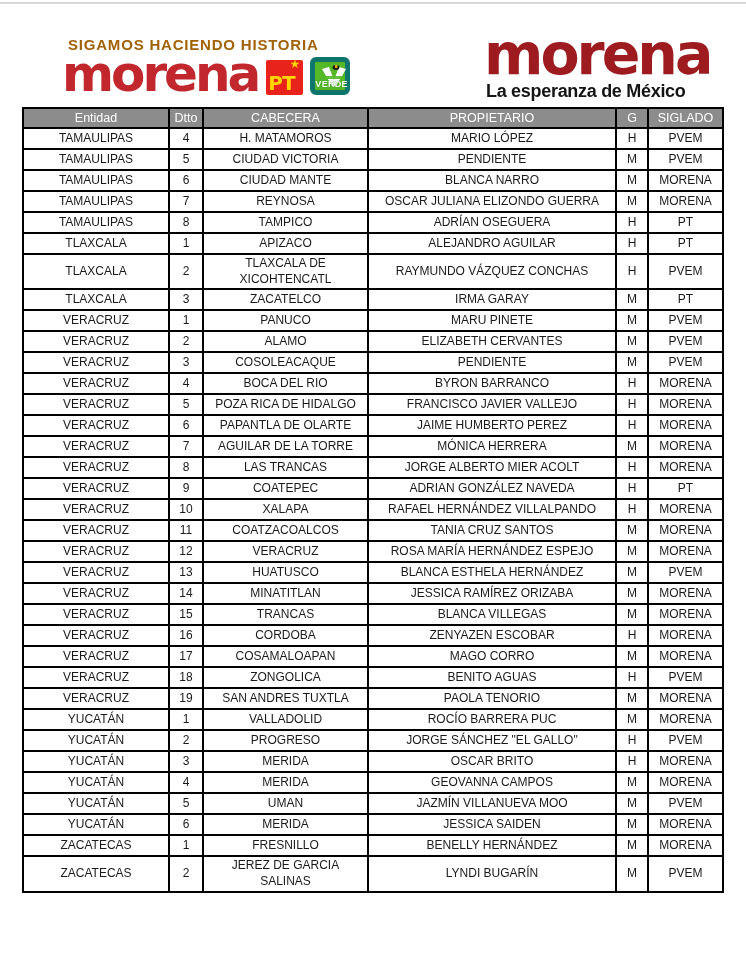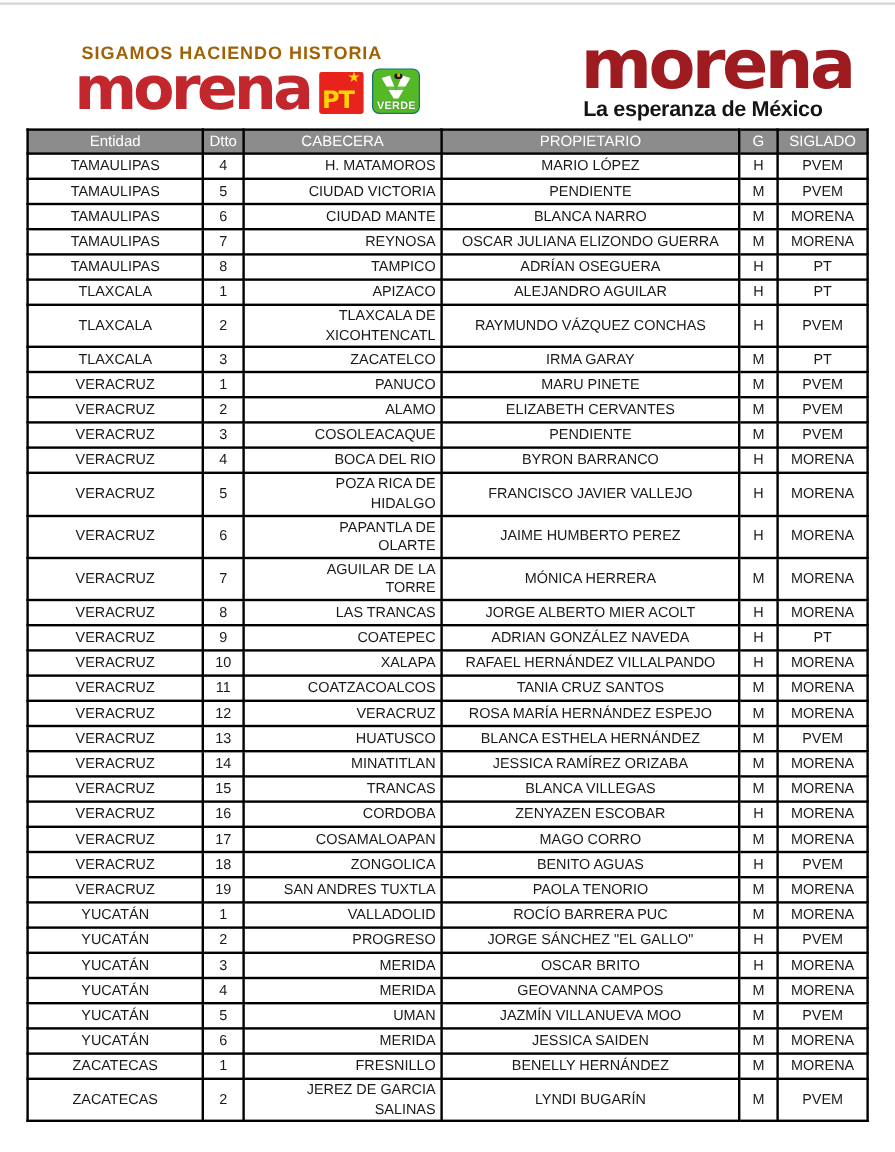--- a/index.html
+++ b/index.html
@@ -39,21 +39,21 @@
     color: #ffd400; font-size: 12px; line-height: 1;
   }
   .pt-text {
     position: absolute; bottom: 0px; left: 2px;
     color: #ffd400; font-size: 20px; font-weight: bold;
     font-family: "DejaVu Sans", sans-serif; letter-spacing: -1px;
   }
   .verde-badge {
     position: relative; width: 40px; height: 38px;
     background: #54b827; margin-left: 7px; margin-top: 4px;
-    border-radius: 6px; border: 1px solid #0f766e; flex: 0 0 auto;
+    border-radius: 6px; border: 5px solid #0f766e; flex: 0 0 auto;
   }
   .verde-v {
     position: absolute; top: 3px; left: 6px;
     width: 26px; height: 22px;
   }
   .verde-text {
     position: absolute; bottom: 1px; left: 0; width: 100%;
     text-align: center; color: #ffffff; font-size: 9px; font-weight: bold;
     letter-spacing: 0.3px; text-shadow: 0 0 1px #2d7a10;
   }
@@ -79,21 +79,21 @@
     border: 2px solid #000000;
     font-size: 12px; color: #1a1a1a;
     text-align: center; vertical-align: middle;
     padding: 1px 4px; line-height: 1.3;
   }
   table.roster th {
     background: #8c8c8c; color: #ffffff; font-weight: normal;
     font-size: 12.5px; height: 16px;
   }
   table.roster td { height: 21px; }
-  table.roster td.left { text-align: right; padding-left: 28px; }
+  table.roster td.left { text-align: center; }
 </style>
 </head>
 <body>
 
 <div class="scan-top-line"></div>
 
 <div class="header">
 
   <div class="logo-left">
     <div class="tagline-left">SIGAMOS HACIENDO HISTORIA</div>

